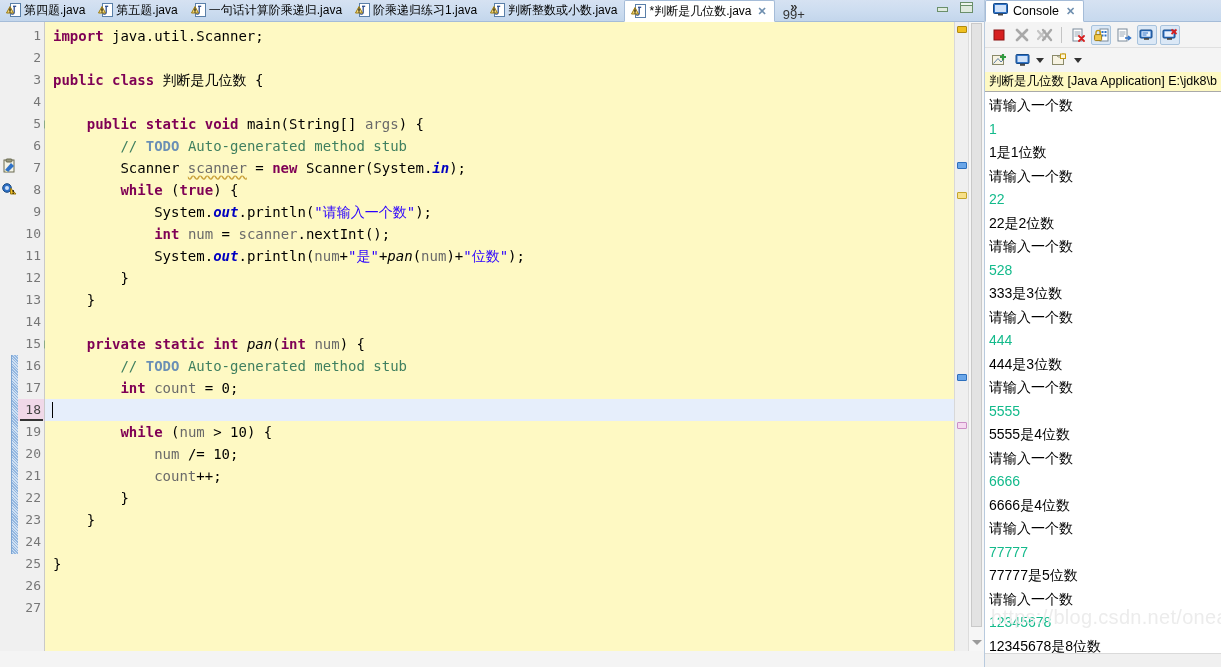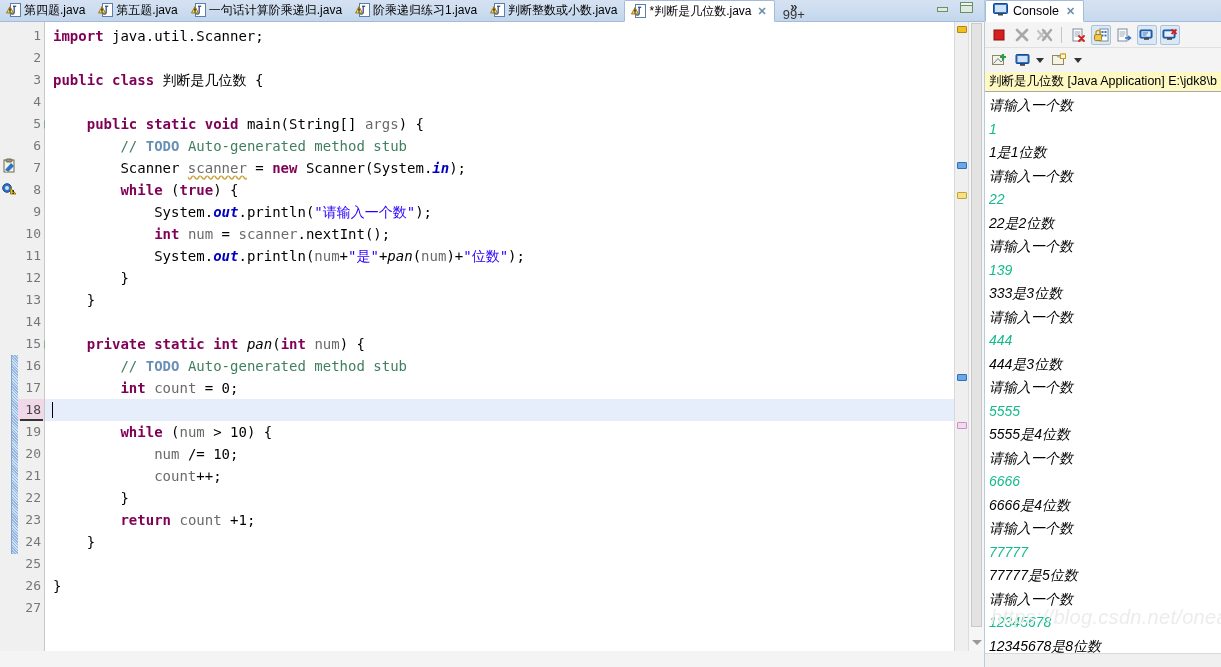--- a/index.html
+++ b/index.html
@@ -99,21 +99,21 @@
   .fold {
     position:absolute; right:-9px; top:7px;
     width:9px; height:9px; border:1px solid #8aa98a; background:#eaf3ea;
     border-radius:1px;
   }
   .fold::before{
     content:""; position:absolute; left:1px; right:1px; top:3px; height:1px; background:#5f7f5f;
   }
 
   .code-area {
-    flex:1 1 auto; position:relative; background:#ffffff; overflow:hidden;
+    flex:1 1 auto; position:relative; background:#fef9c3; overflow:hidden;
     padding-top:3px;
     font-family:"DejaVu Sans Mono", monospace;
     font-size:14px;
   }
   .cl {
     height:22px; line-height:22px; white-space:pre; padding-left:8px; color:#000;
   }
   .cl.current { background:#e6eefb; }
   .cursor {
     display:inline-block; width:1px; height:16px; background:#000;
@@ -173,21 +173,21 @@
     padding:0 5px; background:#f4f4f4;
   }
   .caret-dn { width:0;height:0;border-left:4px solid transparent;border-right:4px solid transparent;border-top:5px solid #333;margin:0 4px 0 2px;}
   .console-title {
     flex:0 0 20px; height:20px; font-size:12.5px; color:#000;
     padding:1px 0 0 4px; white-space:nowrap; overflow:hidden;
     border-bottom:1px solid #a9a9a9; background:#fef9c3;
   }
   .console-out {
     flex:1 1 auto; background:#fff; overflow:hidden; position:relative;
-    padding:2px 4px 0 4px; min-height:0;font-style:italic;
+    padding:2px 4px 0 4px; min-height:0;
   }
   .coline { font-size:14px; line-height:23.5px; white-space:nowrap; color:#000; font-family:"Liberation Sans", sans-serif; }
   .coline.in { color:#13ba8b; }
   .watermark {
     position:absolute; left:6px; bottom:24px;
     font-size:20px; color:#ececec; white-space:nowrap; letter-spacing:0.3px;
   }
   .console-bottom { flex:0 0 14px; background:#f0f0f0; border-top:1px solid #dadada; }
 </style>
 </head>
@@ -358,21 +358,20 @@
           <div class="cl">    }</div>
           <div class="cl"></div>
           <div class="cl">    <span class="k">private</span> <span class="k">static</span> <span class="k">int</span> <span class="m">pan</span>(<span class="k">int</span> <span class="lv">num</span>) {</div>
           <div class="cl">        <span class="c">// </span><span class="td">TODO</span><span class="c"> Auto-generated method stub</span></div>
           <div class="cl">        <span class="k">int</span> <span class="lv">count</span> = 0;</div>
           <div class="cl current"><span class="cursor"></span></div>
           <div class="cl">        <span class="k">while</span> (<span class="lv">num</span> &gt; 10) {</div>
           <div class="cl">            <span class="lv">num</span> /= 10;</div>
           <div class="cl">            <span class="lv">count</span>++;</div>
           <div class="cl">        }</div>
-          <div class="cl">        <span class="k">return</span> <span class="lv">count</span> +1;</div>
           <div class="cl">    }</div>
           <div class="cl"></div>
           <div class="cl">}</div>
           <div class="cl"></div>
         </div>
 
       <div class="ruler-col" id="ruler-host">
           <div class="ruler-mark" style="top: 4px; background: rgb(240, 192, 32); border: 1px solid rgb(176, 138, 16);"></div>
           <div class="ruler-mark" style="top: 140px; background: rgb(106, 166, 232); border: 1px solid rgb(44, 111, 189);"></div>
           <div class="ruler-mark" style="top: 170px; background: rgb(247, 224, 138); border: 1px solid rgb(196, 165, 42);"></div>
@@ -499,21 +498,21 @@
     <div class="console-title">判断是几位数 [Java Application] E:\jdk8\b</div>
 
     <div class="console-out" id="console-host">
       <div class="coline">请输入一个数</div>
         <div class="coline in">1</div>
         <div class="coline">1是1位数</div>
         <div class="coline">请输入一个数</div>
         <div class="coline in">22</div>
         <div class="coline">22是2位数</div>
         <div class="coline">请输入一个数</div>
-        <div class="coline in">139</div>
+        <div class="coline in">528</div>
         <div class="coline">333是3位数</div>
         <div class="coline">请输入一个数</div>
         <div class="coline in">444</div>
         <div class="coline">444是3位数</div>
         <div class="coline">请输入一个数</div>
         <div class="coline in">5555</div>
         <div class="coline">5555是4位数</div>
         <div class="coline">请输入一个数</div>
         <div class="coline in">6666</div>
         <div class="coline">6666是4位数</div>

